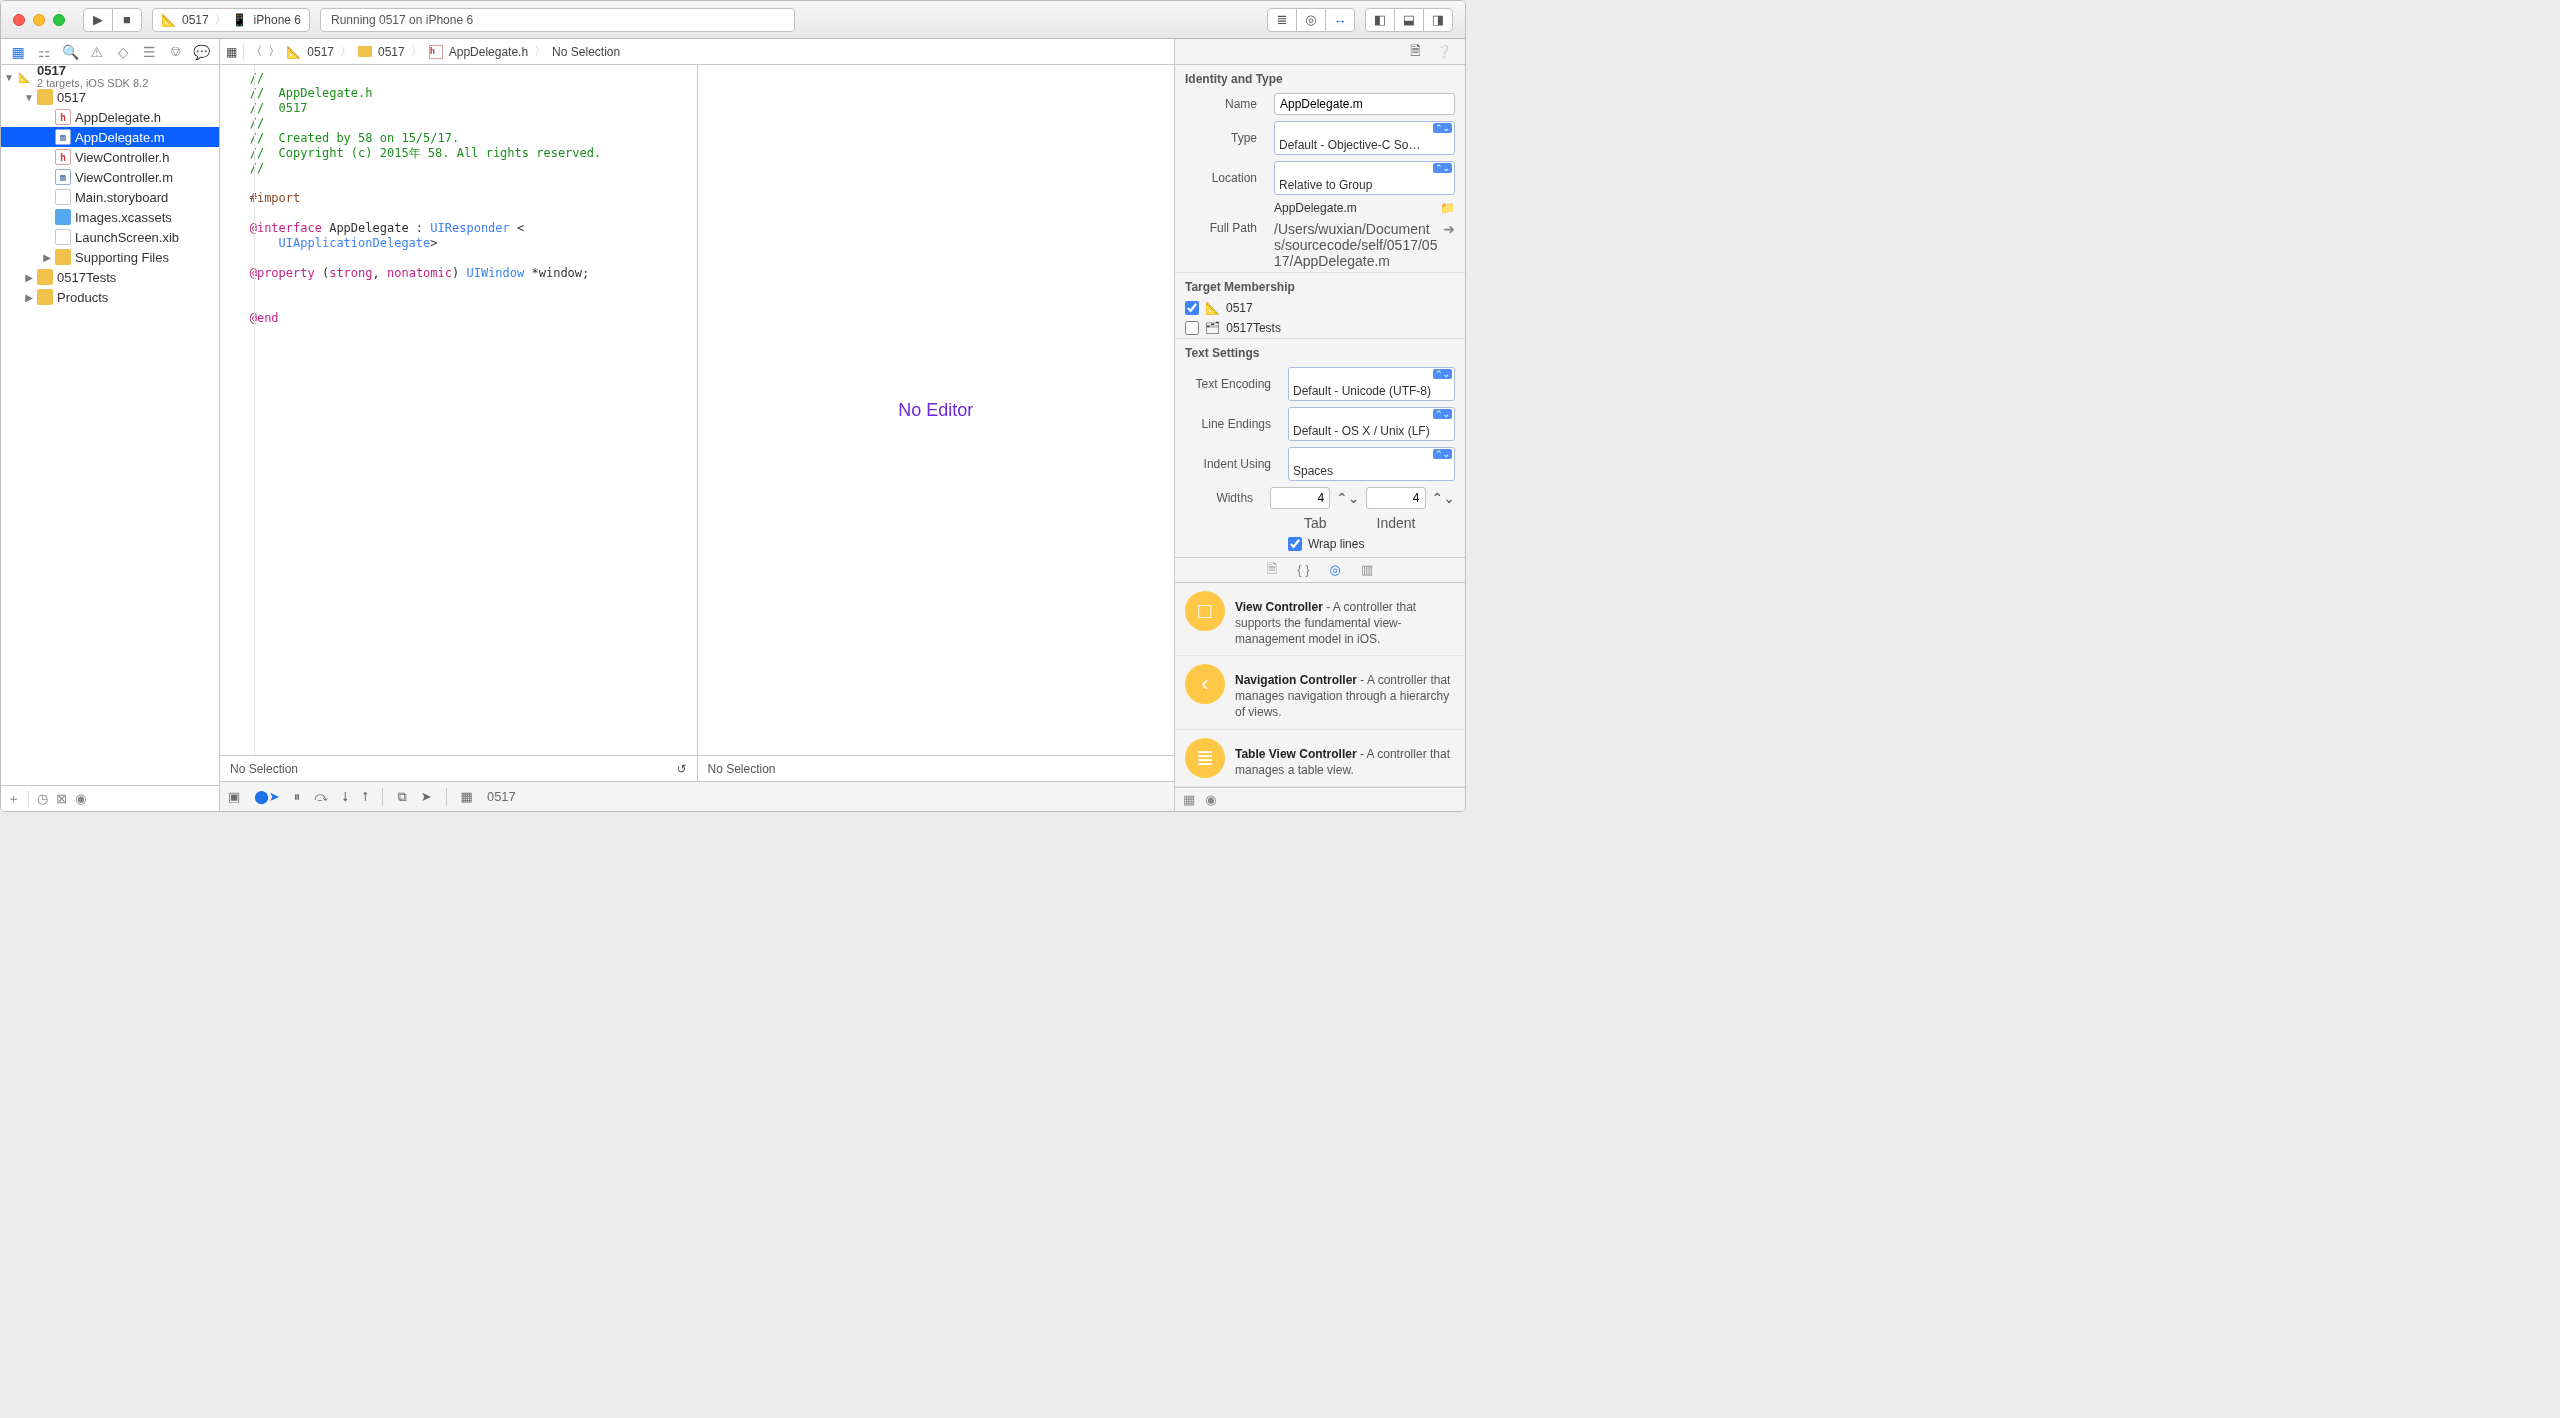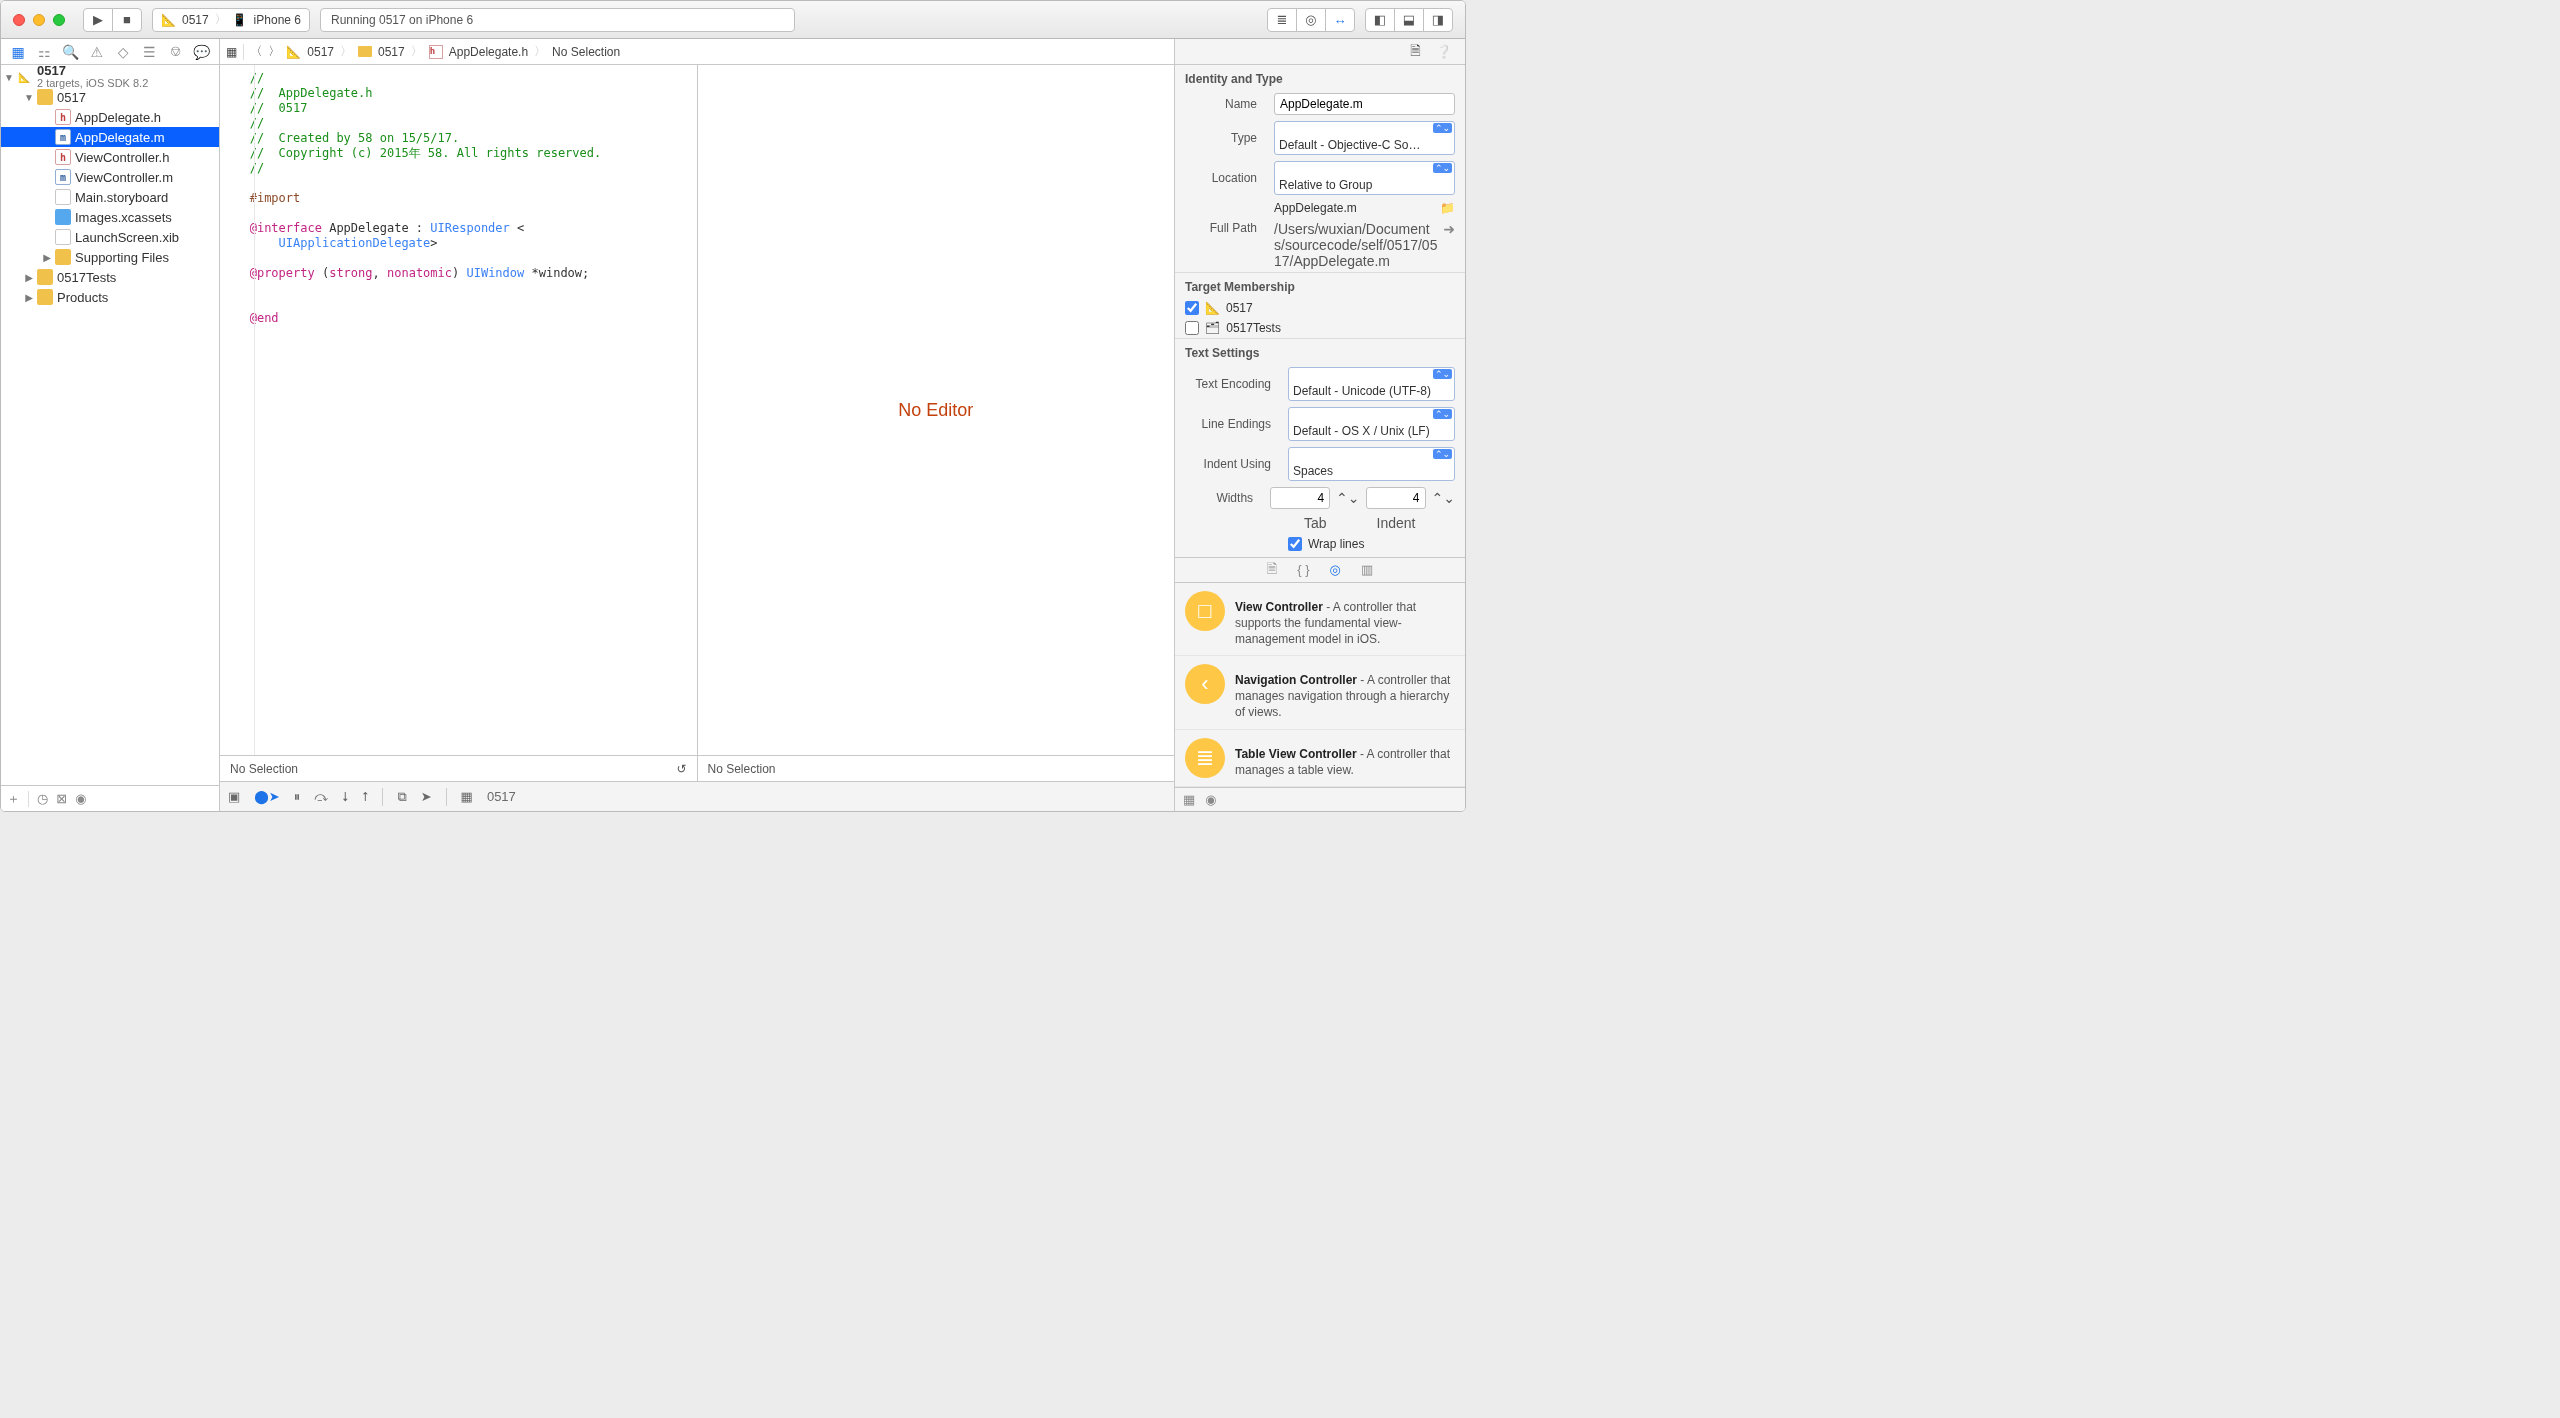--- a/index.html
+++ b/index.html
@@ -50,21 +50,21 @@
 .editors { flex:1; display:flex; min-height:0; }
 .editor-pane { flex:1; display:flex; flex-direction:column; min-width:0; }
 .editor-pane + .editor-pane { border-left:1px solid #c8c8c8; }
 .code { flex:1; padding:6px 0 6px 8px; font-family:Menlo,monospace; font-size:12px; line-height:15px; white-space:pre; overflow:auto; background:#fff; position:relative; }
 .gutter-stripe { position:absolute; left:34px; top:0; bottom:0; width:1px; background:#e8e8e8; }
 .cmt { color:#1b8f1b; }
 .pp { color:#8d4b2b; }
 .ppq { color:#d12f2f; }
 .kw { color:#c22583; }
 .typ { color:#3b82f6; }
-.noeditor { flex:1; display:flex; align-items:center; justify-content:center; color:#c2410c; font-size:18px; }
+.noeditor { flex:1; display:flex; align-items:center; justify-content:center; color:#6d28d9; font-size:18px; }
 .editor-status { height:26px; border-top:1px solid #c8c8c8; display:flex; align-items:center; padding:0 10px; color:#555; font-size:12px; justify-content:space-between; }
 .debugbar { height:30px; border-top:1px solid #c8c8c8; background:#f4f4f4; display:flex; align-items:center; padding:0 8px; gap:14px; color:#6a6a6a; }
 
 
 .inspector { width:290px; display:flex; flex-direction:column; background:#f4f4f4; }
 .insp-tabs { height:26px; border-bottom:1px solid #c8c8c8; display:flex; align-items:center; justify-content:flex-end; gap:16px; padding:0 12px; color:#8a8a8a; }
 .insp-tabs .active { color:#333; }
 .insp-body { flex:1; overflow:auto; font-size:12px; }
 .section-h { font-weight:bold; color:#555; padding:7px 10px 4px; border-top:1px solid #dcdcdc; }
 .section-h:first-child { border-top:none; }

